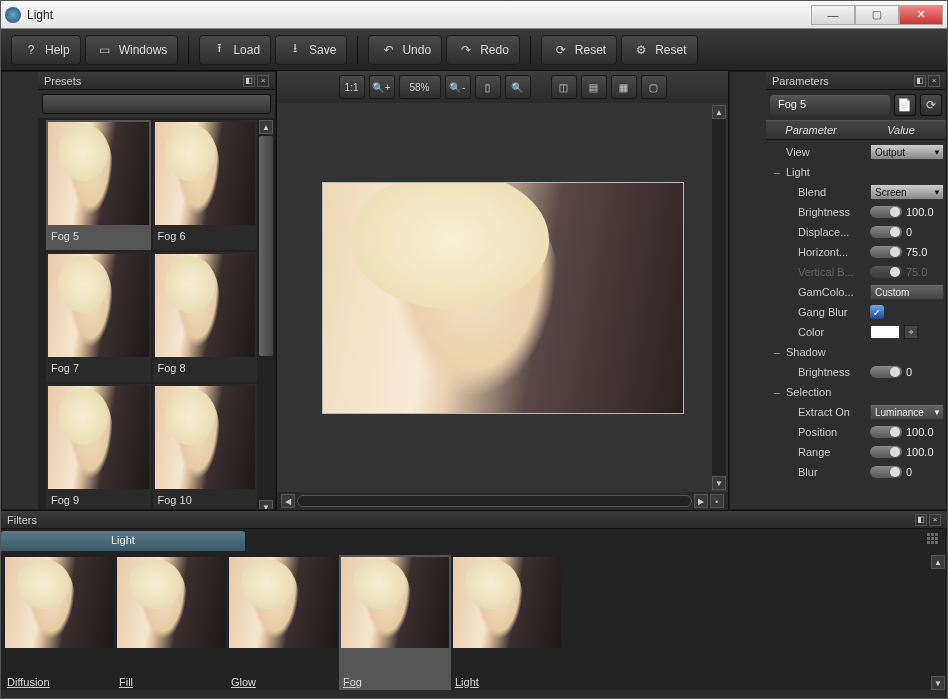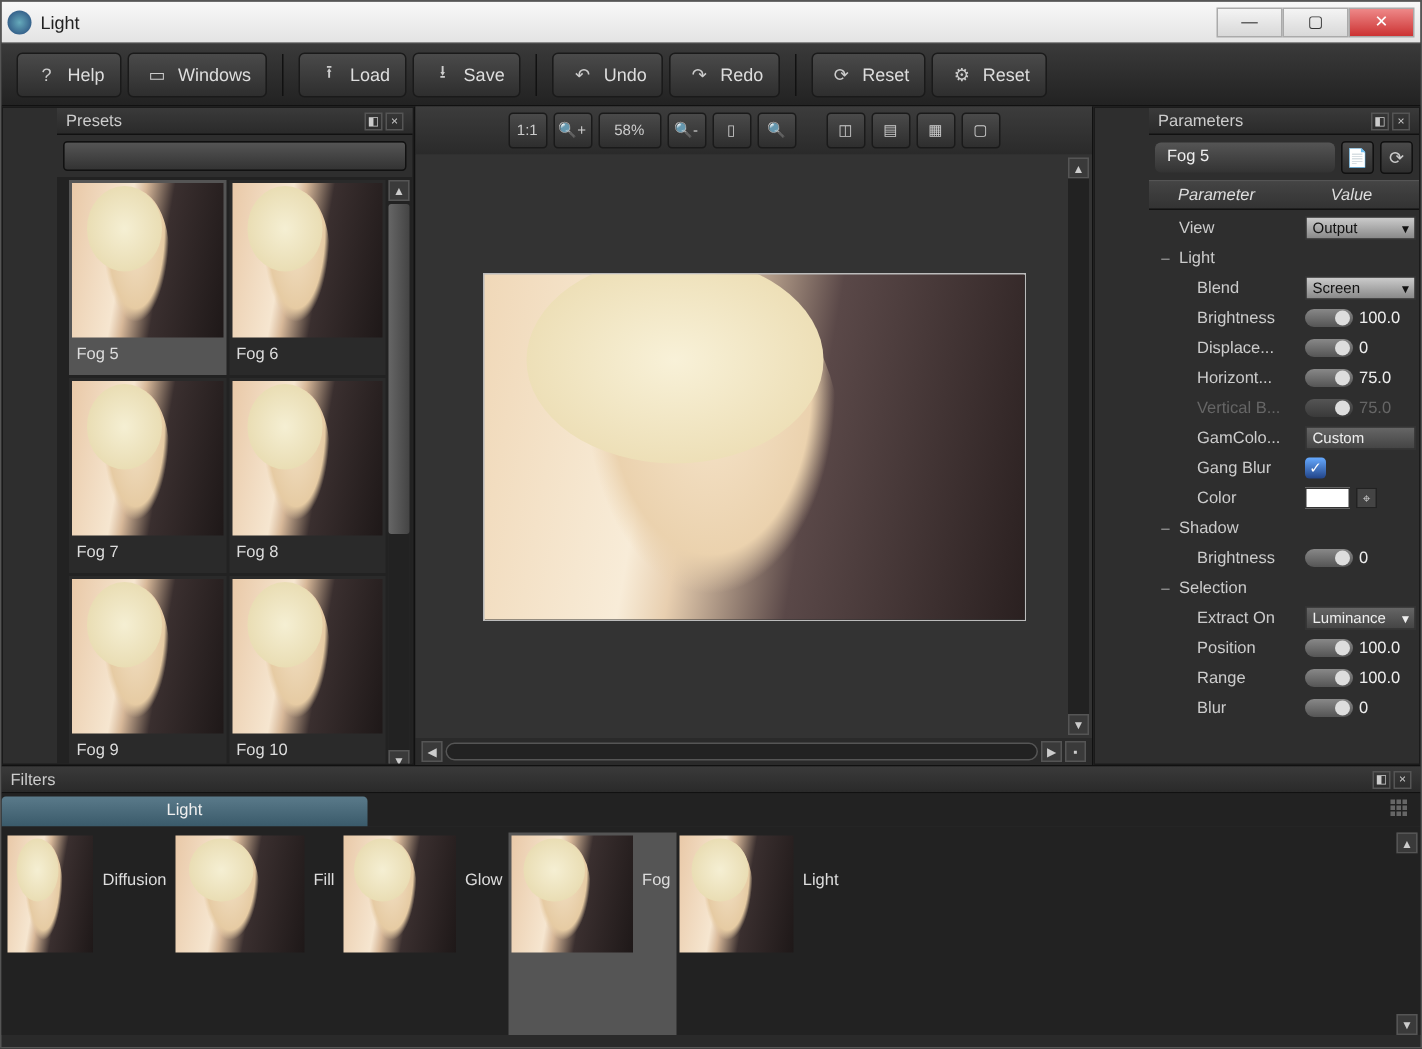--- a/index.html
+++ b/index.html
@@ -73,21 +73,21 @@
   .check{width:14px;height:14px;background:linear-gradient(#6af,#248);border-radius:3px;display:flex;align-items:center;justify-content:center;color:#fff;font-size:10px;}
   .swatch{width:30px;height:14px;background:#fff;border:1px solid #333;}
   .eyedrop{width:14px;height:14px;background:#444;border:1px solid #222;display:flex;align-items:center;justify-content:center;font-size:9px;}
   
   .filters { height:180px; border-top:1px solid #111; display:flex; flex-direction:column; background:#2e2e2e;}
   .filter-tab-row{height:22px;background:#222;display:flex;align-items:flex-end;position:relative;}
   .filter-tab{height:20px;padding:3px 110px;background:linear-gradient(#5a7a8a,#3a5a6a);color:#eee;font-size:11px;border-radius:3px 3px 0 0;}
   .grip{position:absolute;right:6px;top:4px;width:14px;height:14px;display:grid;grid-template-columns:repeat(3,3px);grid-template-rows:repeat(3,3px);gap:1px;}
   .grip span{background:#666;}
   .filter-strip{flex:1;display:flex;gap:0;padding:4px 2px 0 2px;overflow:hidden;position:relative;background:#222;}
-  .filter-item{width:112px;display:flex;flex-direction:row;}
+  .filter-item{width:112px;display:flex;flex-direction:column;text-decoration:underline;}
   .filter-item .thumb{height:78px;margin:2px;}
   .filter-item.sel{background:#555;}
   .filter-item .label{padding:26px 4px 2px;color:#ddd;font-size:11px;}
   .filter-vscroll{width:14px;display:flex;flex-direction:column;margin-left:auto;}
 </style>
 </head>
 <body>
 
 <div class="titlebar">
   <div class="icon"></div>

